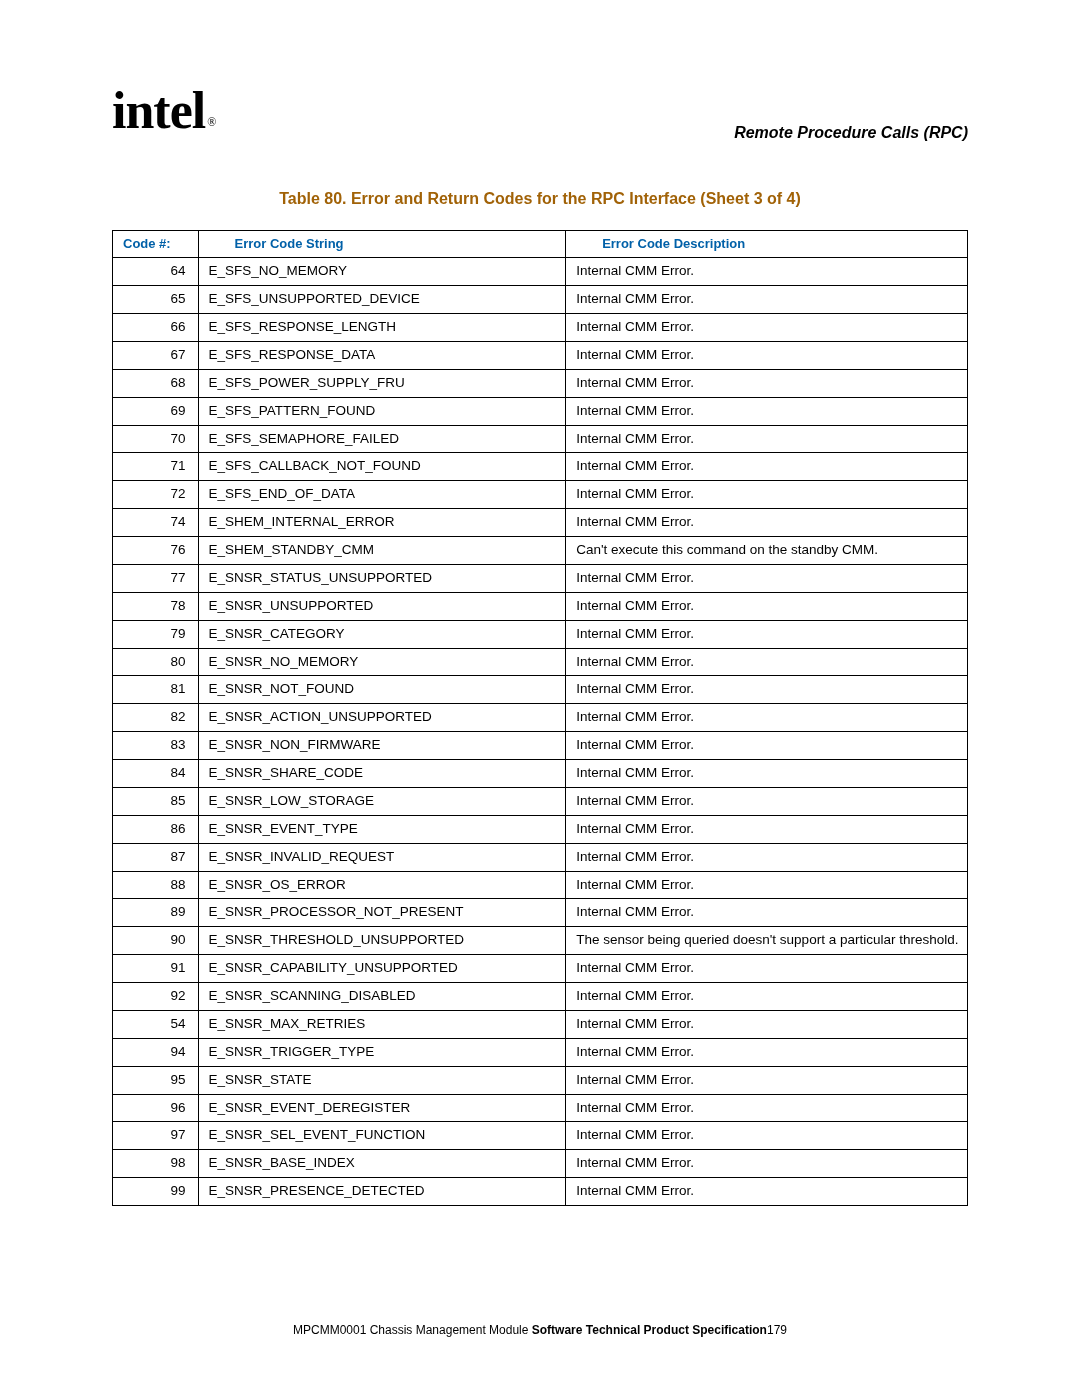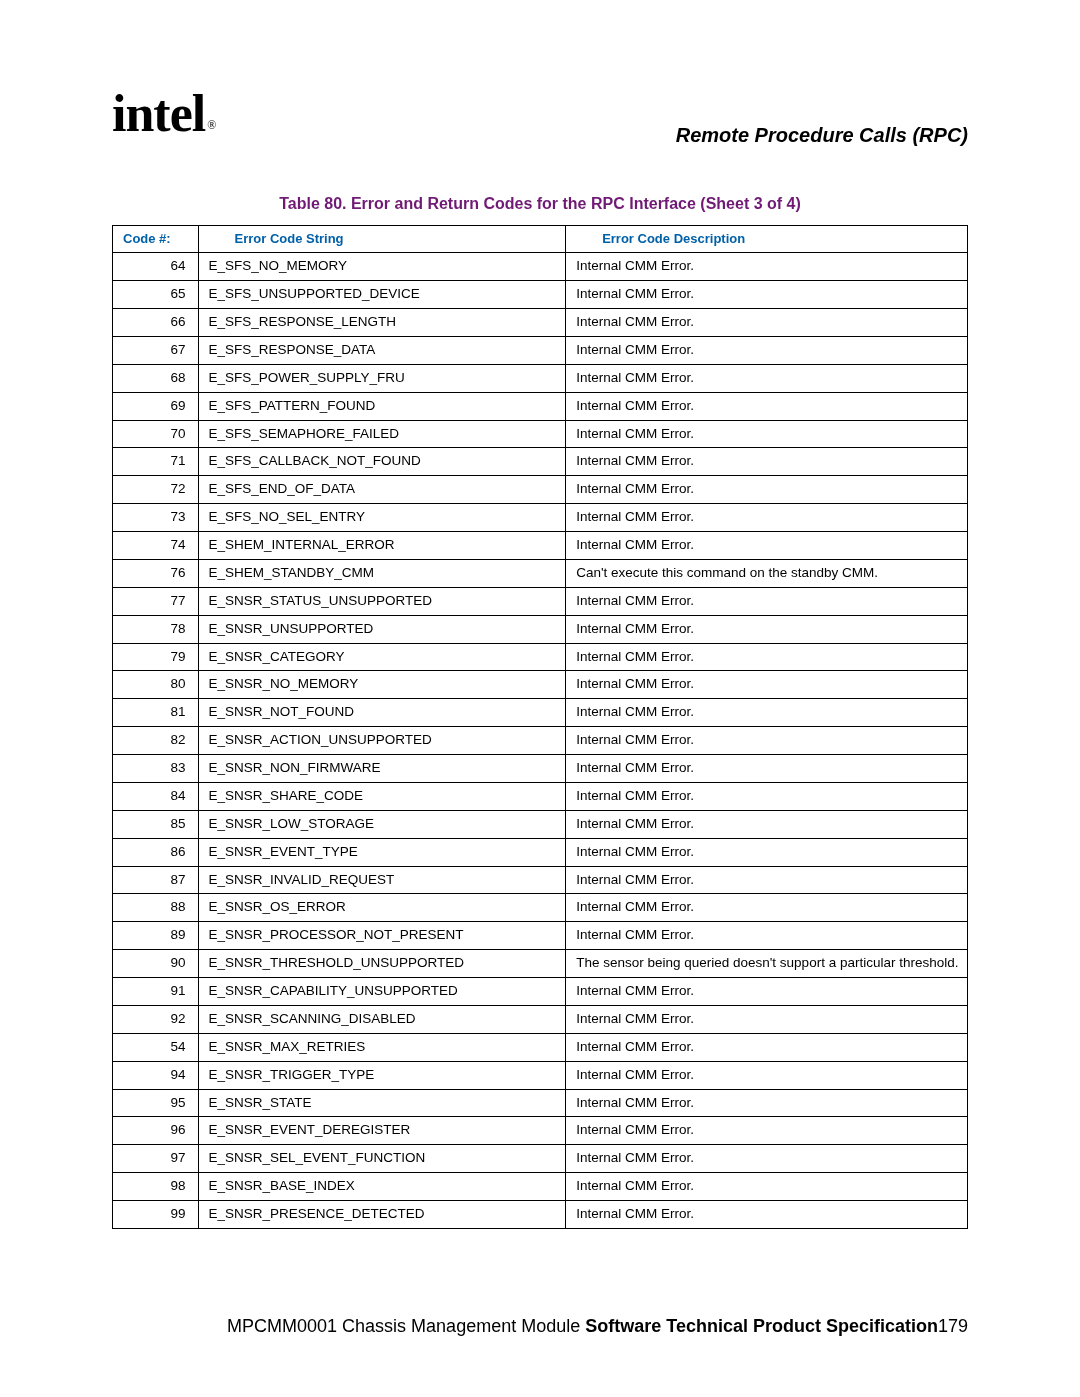--- a/index.html
+++ b/index.html
@@ -30,31 +30,31 @@
   }
   .logo sub.reg {
     font-size: 12px;
     font-weight: normal;
     vertical-align: baseline;
     position: relative;
     top: -2px;
     left: 2px;
   }
   .section-title {
-    font-size: 20px;
+    font-size: 16px;
     font-weight: bold;
     font-style: italic;
     margin-top: 44px;
   }
   .table-caption {
     text-align: center;
     font-size: 16px;
     font-weight: bold;
-    color: #701a75;
-    margin-bottom: 12px;
+    color: #a16207;
+    margin-bottom: 22px;
   }
   table {
     border-collapse: collapse;
     width: 100%;
     table-layout: fixed;
   }
   col.c1 { width: 10%; }
   col.c2 { width: 43%; }
   col.c3 { width: 47%; }
   th, td {
@@ -76,22 +76,22 @@
     padding-right: 12px;
   }
   th.code-col { text-align: left; padding-left:10px; }
   td.code-col { font-size:13.5px;margin-left:44px; }
   .footer {
     position: absolute;
     bottom: 60px;
     left: 112px;
     right: 112px;
     display: flex;
-    justify-content: flex-end;
-    font-size: 18px;
+    justify-content: center;
+    font-size: 12px;
   }
   .footer .left { }
   .footer .left .bold { font-weight: bold; }
   .footer .pnum { }
 </style>
 </head>
 <body>
 
 <div class="page">
 
@@ -157,25 +157,20 @@
           <td class="code-col">71</td>
           <td>E_SFS_CALLBACK_NOT_FOUND</td>
           <td>Internal CMM Error.</td>
         </tr>
         <tr>
           <td class="code-col">72</td>
           <td>E_SFS_END_OF_DATA</td>
           <td>Internal CMM Error.</td>
         </tr>
         <tr>
-          <td class="code-col">73</td>
-          <td>E_SFS_NO_SEL_ENTRY</td>
-          <td>Internal CMM Error.</td>
-        </tr>
-        <tr>
           <td class="code-col">74</td>
           <td>E_SHEM_INTERNAL_ERROR</td>
           <td>Internal CMM Error.</td>
         </tr>
         <tr>
           <td class="code-col">76</td>
           <td>E_SHEM_STANDBY_CMM</td>
           <td>Can't execute this command on the standby CMM.</td>
         </tr>
         <tr>

